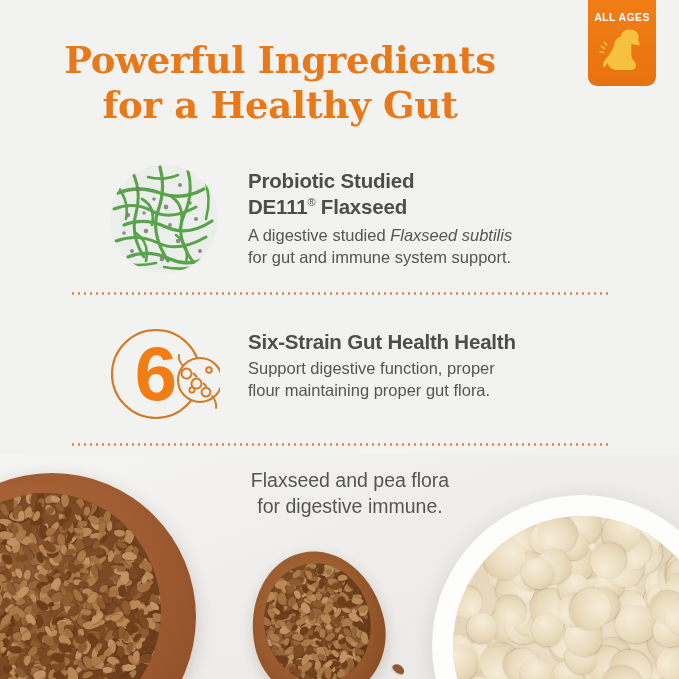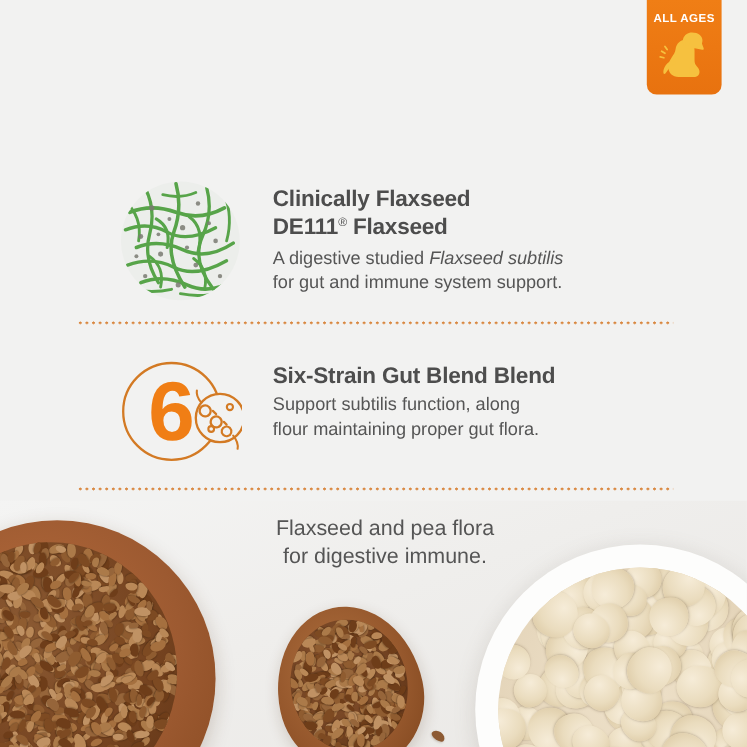--- a/index.html
+++ b/index.html
@@ -1347,20 +1347,24 @@
 
         <g stroke="#f6c13f" stroke-width="1.6" stroke-linecap="round" fill="none">
           <path d="M5.5 22.5 L2.5 20.5"></path>
           <path d="M4.5 26.5 L1.2 25.8"></path>
           <path d="M7.5 19 L5.5 16.2"></path>
         </g>
       </svg>
     </div>
   </div>
 
+  <div class="title-block">
+    <div class="title-line">Powerful Ingredients</div>
+    <div class="title-line">for a Healthy Gut</div>
+  </div>
 
   <div class="feature" id="feature-probiotic">
     <div class="feature-icon">
       <svg width="112" height="112" viewBox="0 0 112 112">
         <defs>
           <clipPath id="circClip">
               <circle cx="56" cy="56" r="54"></circle>
             </clipPath>
         </defs>
         <circle cx="56" cy="56" r="54" fill="#eceeeb"></circle>
@@ -1396,21 +1400,21 @@
           <circle cx="92" cy="88" r="2"></circle>
           <circle cx="46" cy="36" r="1.8"></circle>
           <circle cx="16" cy="70" r="1.8"></circle>
           <circle cx="82" cy="40" r="1.8"></circle>
           <circle cx="62" cy="62" r="1.9"></circle>
           <circle cx="36" cy="50" r="1.7"></circle>
         </g>
       </svg>
     </div>
     <div class="feature-text">
-      <div class="feat-title">Clinically Flaxseed</div>
+      <div class="feat-title">Probiotic Studied</div>
       <div class="feat-title-2"><span>DE111</span><span class="reg">®</span><span> Flaxseed</span></div>
       <div class="feat-desc">
         <span>A digestive studied </span><span class="ital">Flaxseed subtilis</span><br>
         <span>for gut and immune system support.</span>
       </div>
     </div>
   </div>
 
   <div class="divider" id="divider-1"></div>
 
@@ -1435,23 +1439,23 @@
           <circle cx="84" cy="68" r="2.6"></circle>
         </g>
 
         <g stroke="#d37a24" stroke-width="1.9" fill="none" stroke-linecap="round">
           <path d="M75 44 Q70 38 71 33"></path>
           <path d="M104 74 Q109 80 108 86"></path>
         </g>
       </svg>
     </div>
     <div class="feature-text">
-      <div class="feat-title">Six-Strain Gut Blend Blend</div>
+      <div class="feat-title">Six-Strain Gut Health Health</div>
       <div class="feat-desc">
-        <span>Support subtilis function, along</span><br>
+        <span>Support digestive function, proper</span><br>
         <span>flour maintaining proper gut flora.</span>
       </div>
     </div>
   </div>
 
   <div class="divider" id="divider-2"></div>
 
   <div class="bottom-caption">
     <div>Flaxseed and pea flora</div>
     <div>for digestive immune.</div>

